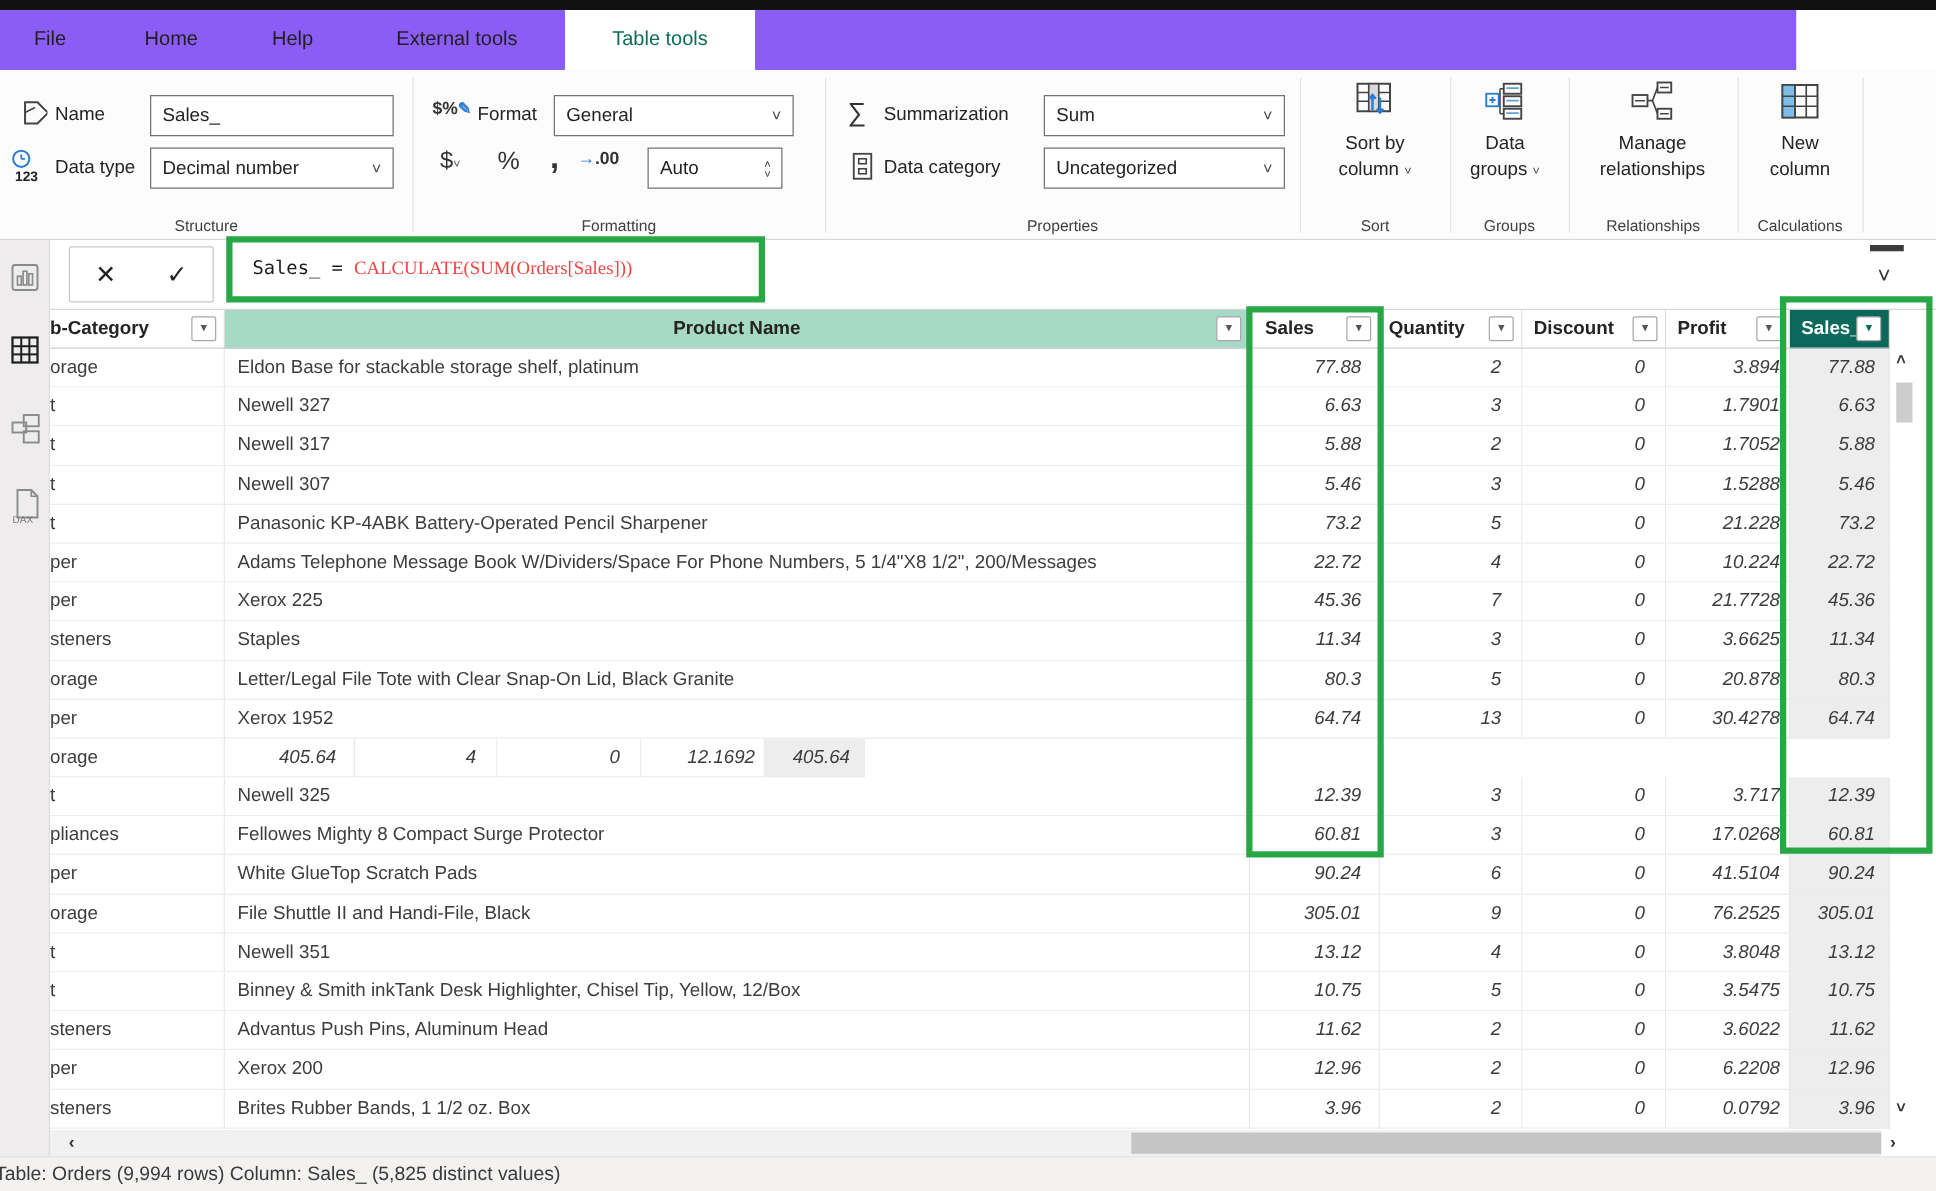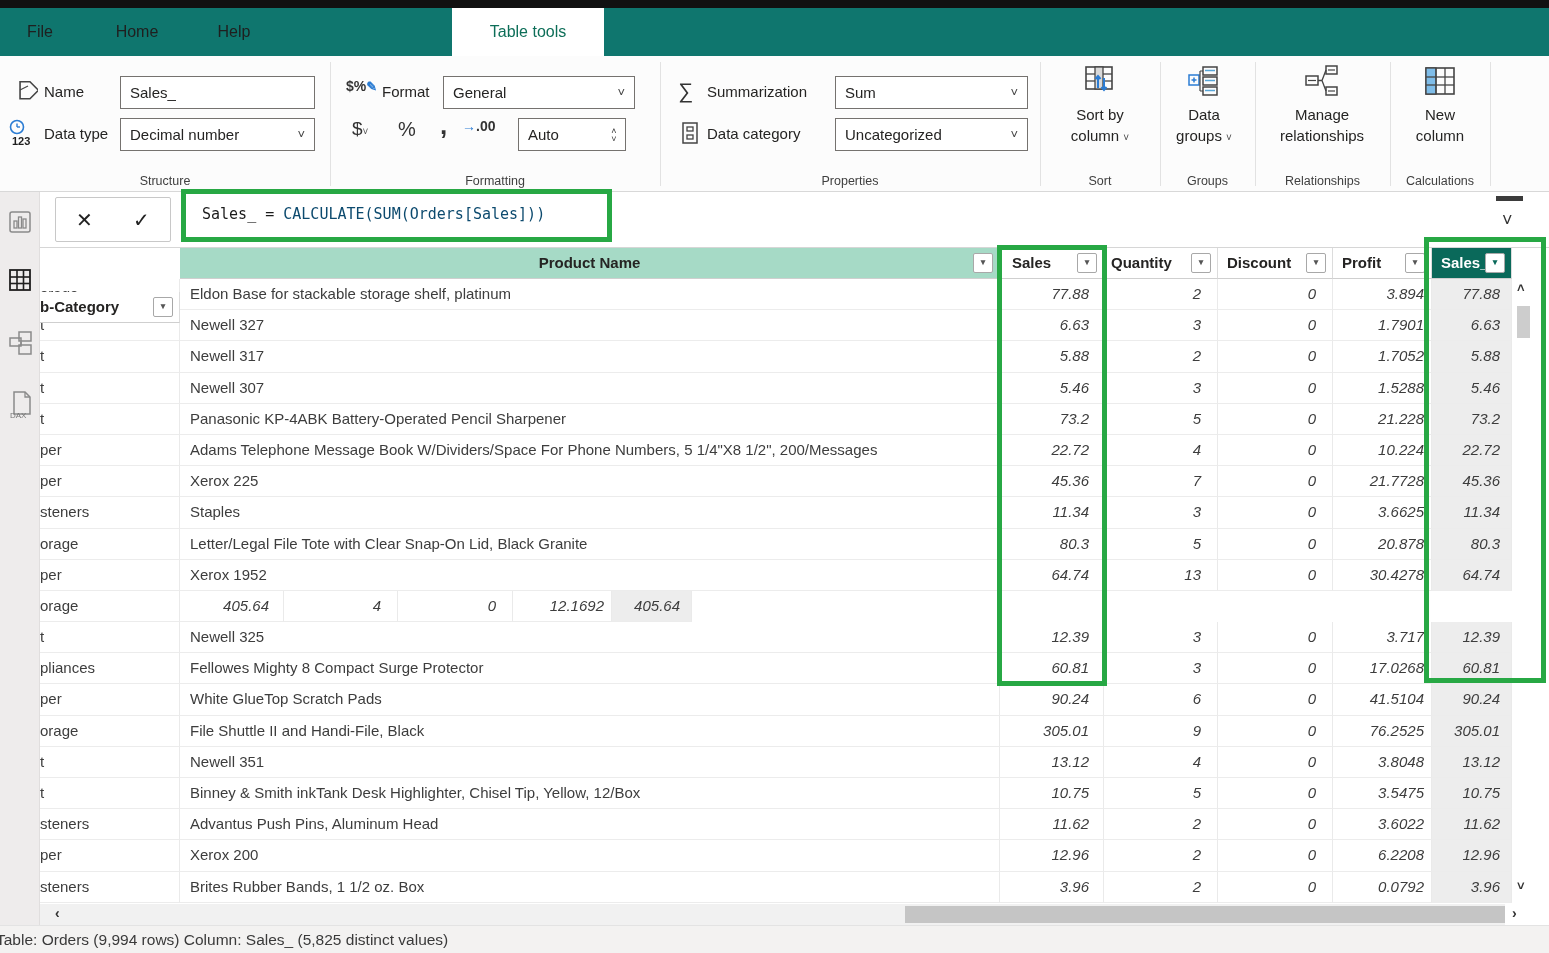--- a/index.html
+++ b/index.html
@@ -4,21 +4,21 @@
 <style>
   html,body{margin:0;padding:0;}
   body{width:1549px;height:953px;position:relative;overflow:hidden;background:#ffffff;
        font-family:"Liberation Sans", sans-serif;-webkit-font-smoothing:antialiased;}
   .abs{position:absolute;}
 
   
   #top-edge{left:0;top:0;width:1549px;height:8px;background:#111111;}
 
   
-  #menubar{left:0;top:8px;width:1549px;height:48px;background:#0f766e;}
+  #menubar{left:0;top:8px;width:1437px;height:48px;background:#8b5cf6;}
   .tab{position:absolute;top:0;height:48px;line-height:48px;text-align:center;
        font-size:16px;color:#1f1f1f;cursor:default;}
   .tab.ctx{background:#ffffff;color:#0d6e58;font-weight:400;}
   .tab.active::after{content:"";position:absolute;left:22px;right:22px;bottom:0;height:4px;background:#0e8360;}
   #tab-file{left:10px;width:60px;}
   #tab-home{left:103px;width:68px;}
   #tab-help{left:203px;width:62px;}
   #tab-ext{left:293px;width:145px;}
   #tab-table{left:452px;width:152px;}
   #tab-column{left:607px;width:176px;}
@@ -39,34 +39,34 @@
   .big-btn svg{display:block;margin:0 auto 6px auto;}
   .bb-chev{font-size:10px;color:#444;}
 
   
   #formulabar{left:40px;top:192px;width:1509px;height:56px;background:#ffffff;border-bottom:1px solid #d6d6d6;box-sizing:border-box;}
   #fx-actions{position:absolute;left:15px;top:5px;width:114px;height:43px;border:1px solid #c8c8c8;border-radius:2px;
       display:flex;align-items:center;justify-content:space-around;background:#fff;}
   #fx-actions span{font-size:20px;color:#222;}
   #formula-text{position:absolute;left:162px;top:13px;font-family:"DejaVu Sans Mono", monospace;font-size:15px;white-space:nowrap;}
   #formula-text .lhs{color:#1b1b1b;}
-  #formula-text .rhs{color:#0c4a6e;}
+  #formula-text .rhs{color:#ef4444;font-family:Liberation Serif, serif;}
   #fx-collapse-dash{position:absolute;left:1456px;top:4px;width:27px;height:5px;background:#3b3b3b;}
   #fx-collapse-chev{position:absolute;left:1462px;top:18px;font-size:18px;color:#333;}
 
   
   #leftrail{left:0;top:192px;width:40px;height:733px;background:#eeecec;border-right:1px solid #e0dede;box-sizing:border-box;}
   .rail-ic{position:absolute;left:8px;}
 
   
   #grid{left:40px;top:248px;width:1509px;height:656px;background:#fff;}
   .g-head{display:flex;height:31px;}
   .h-cell{box-sizing:border-box;position:relative;height:31px;background:#fff;border-right:1px solid #dcdcdc;border-bottom:1px solid #cfcfcf;
       font-size:15px;font-weight:bold;color:#252423;line-height:30px;white-space:nowrap;overflow:hidden;flex-shrink:0;}
-  .h-sub{width:140px;margin-top:44px;}
+  .h-sub{width:140px;}
   .h-product{width:820px;background:#a6dac6;}
   .h-product .hlabel{position:absolute;left:0;right:0;text-align:center;}
   .h-sales{width:104px;padding-left:12px;}
   .h-quantity{width:114px;padding-left:7px;}
   .h-discount{width:115px;padding-left:9px;}
   .h-profit{width:99px;padding-left:9px;}
   .h-sales_{width:80px;background:#0a695a;color:#ffffff;padding-left:9px;}
   .dd{position:absolute;right:6px;top:5px;width:20px;height:20px;box-sizing:border-box;border:1px solid #a8a8a8;border-radius:2px;
       background:#fff;font-size:9px;line-height:17px;text-align:center;color:#555;}
   .h-sales_ .dd{color:#0a695a;}
@@ -109,20 +109,21 @@
 </style>
 </head>
 <body>
 
 <div class="abs" id="top-edge"></div>
 
 <div class="abs" id="menubar">
   <div class="tab" id="tab-file">File</div>
   <div class="tab" id="tab-home">Home</div>
   <div class="tab" id="tab-help">Help</div>
+  <div class="tab" id="tab-ext">External tools</div>
   <div class="tab ctx" id="tab-table">Table tools</div>
 </div>
 
 <div class="abs" id="ribbon">
   <div class="rb-div" style="left:330px"></div>
   <div class="rb-div" style="left:660px"></div>
   <div class="rb-div" style="left:1040px"></div>
   <div class="rb-div" style="left:1160px"></div>
   <div class="rb-div" style="left:1255px"></div>
   <div class="rb-div" style="left:1390px"></div>

